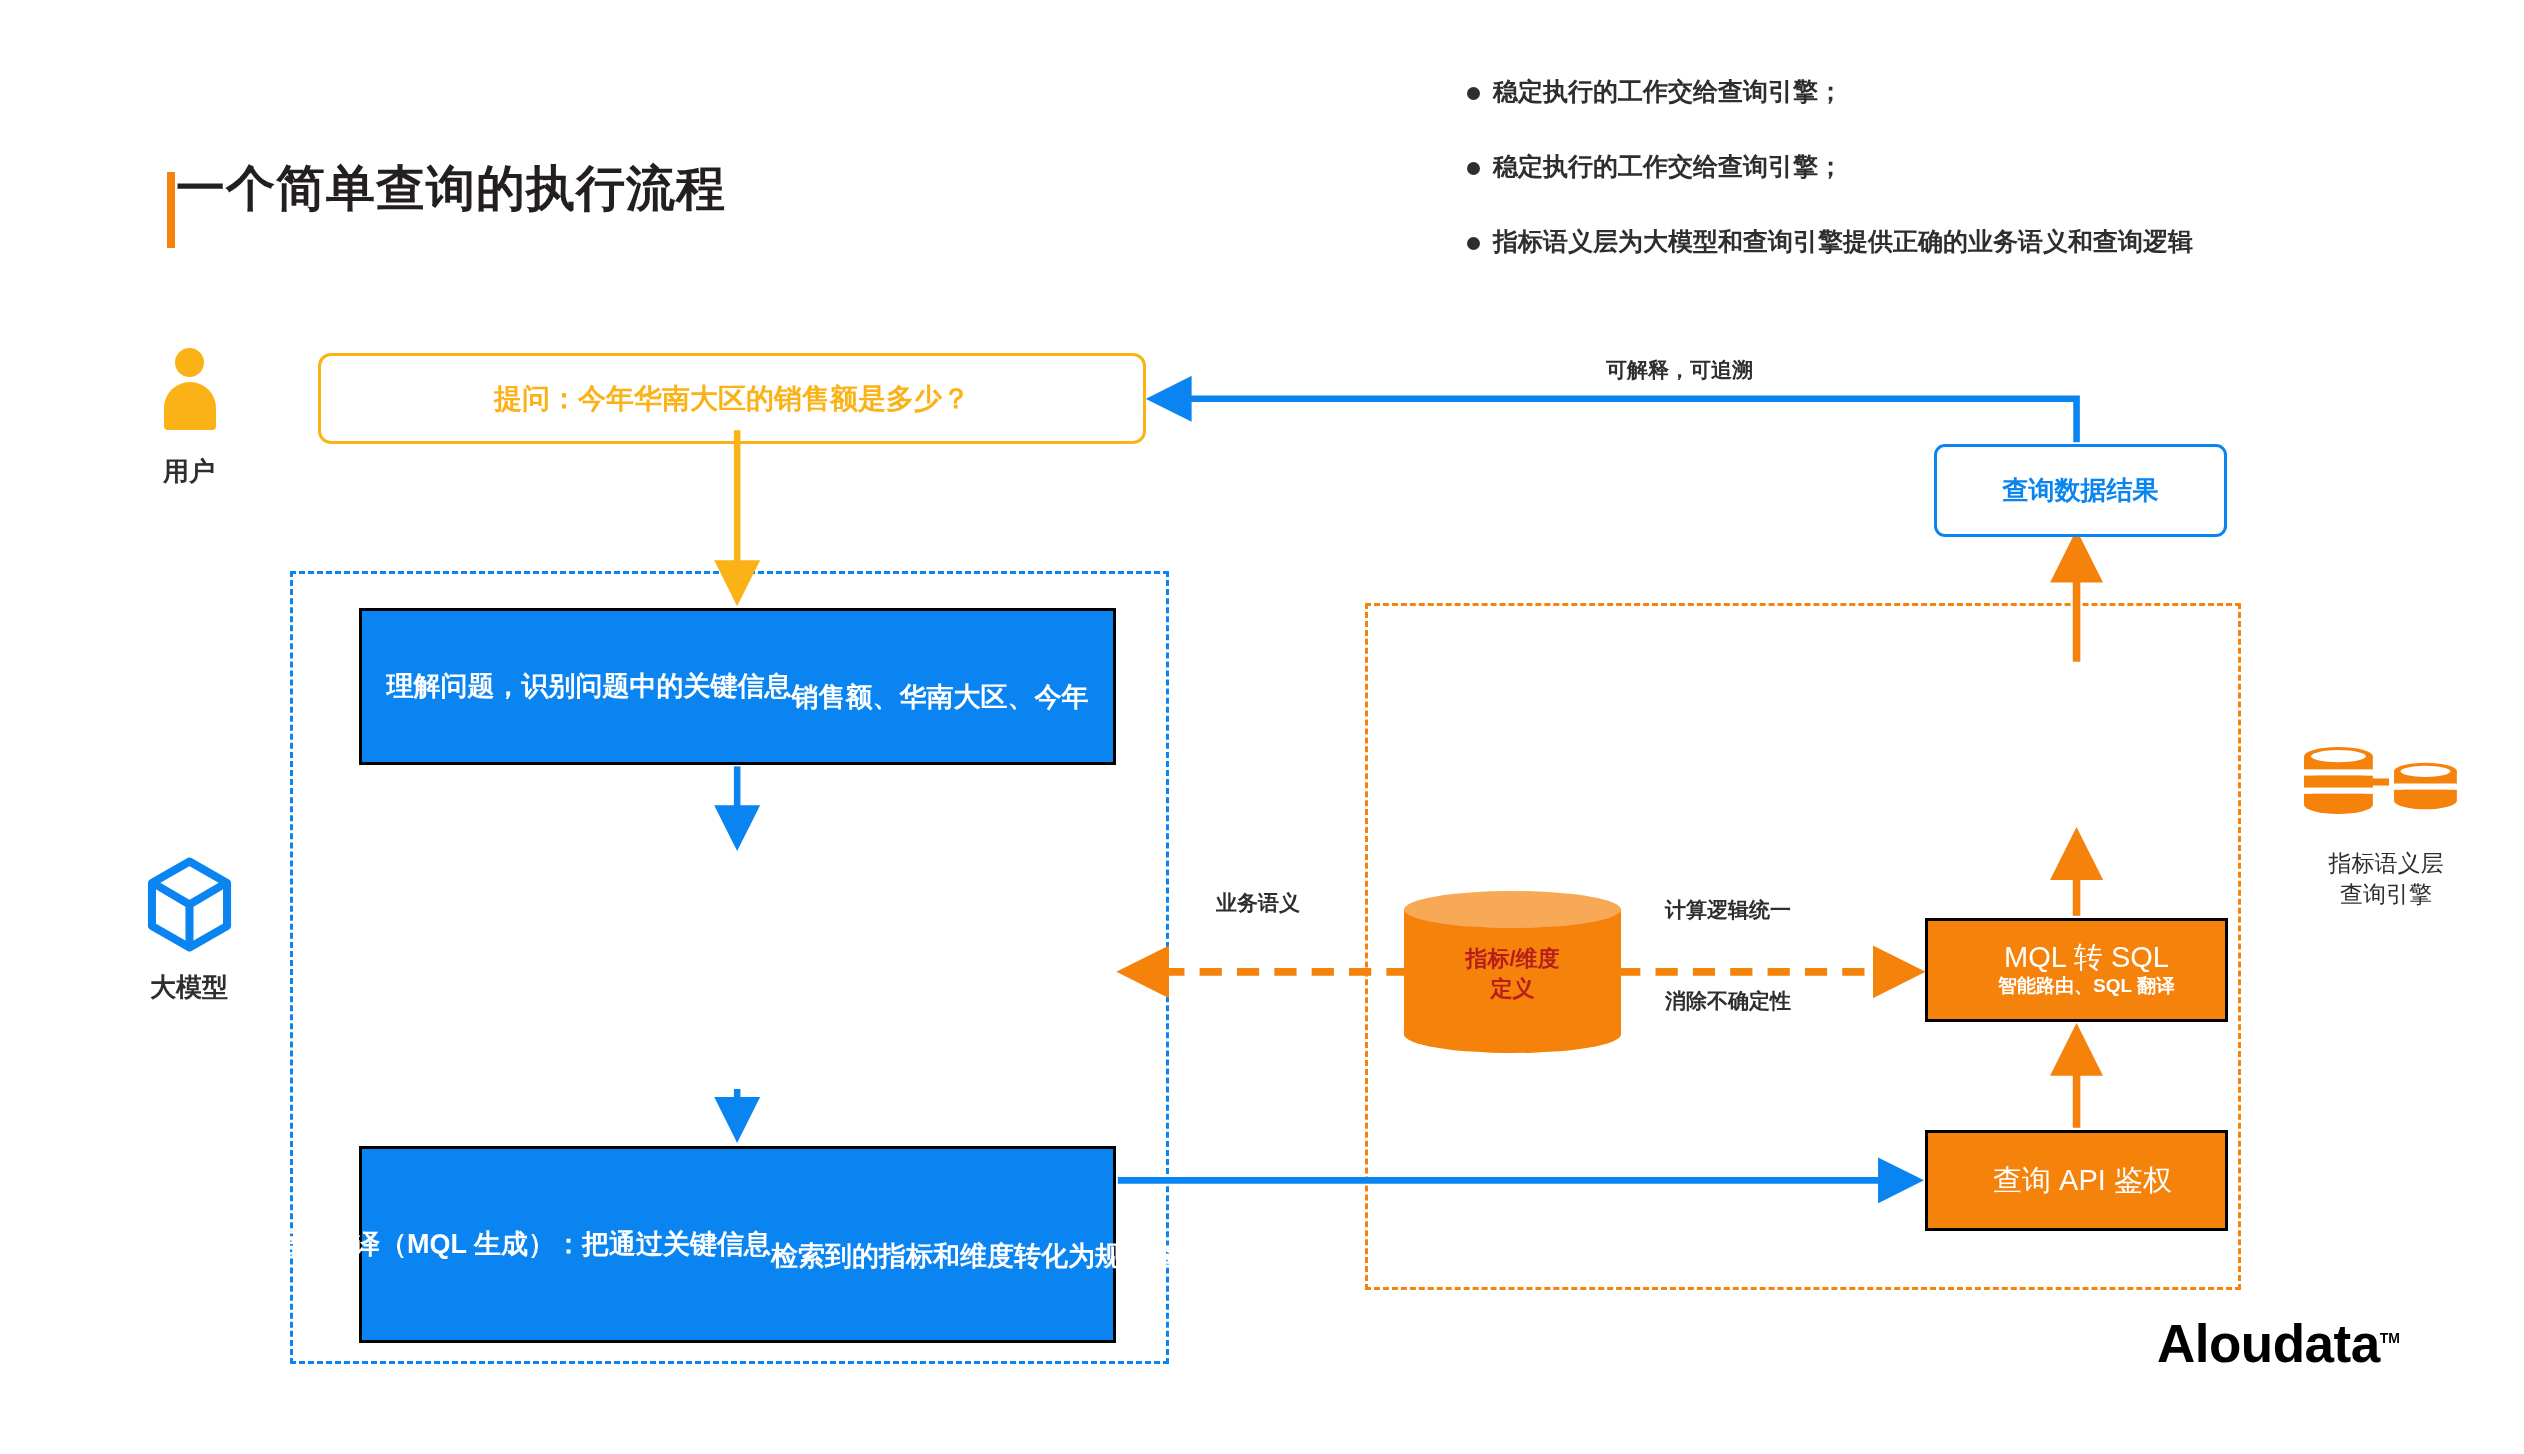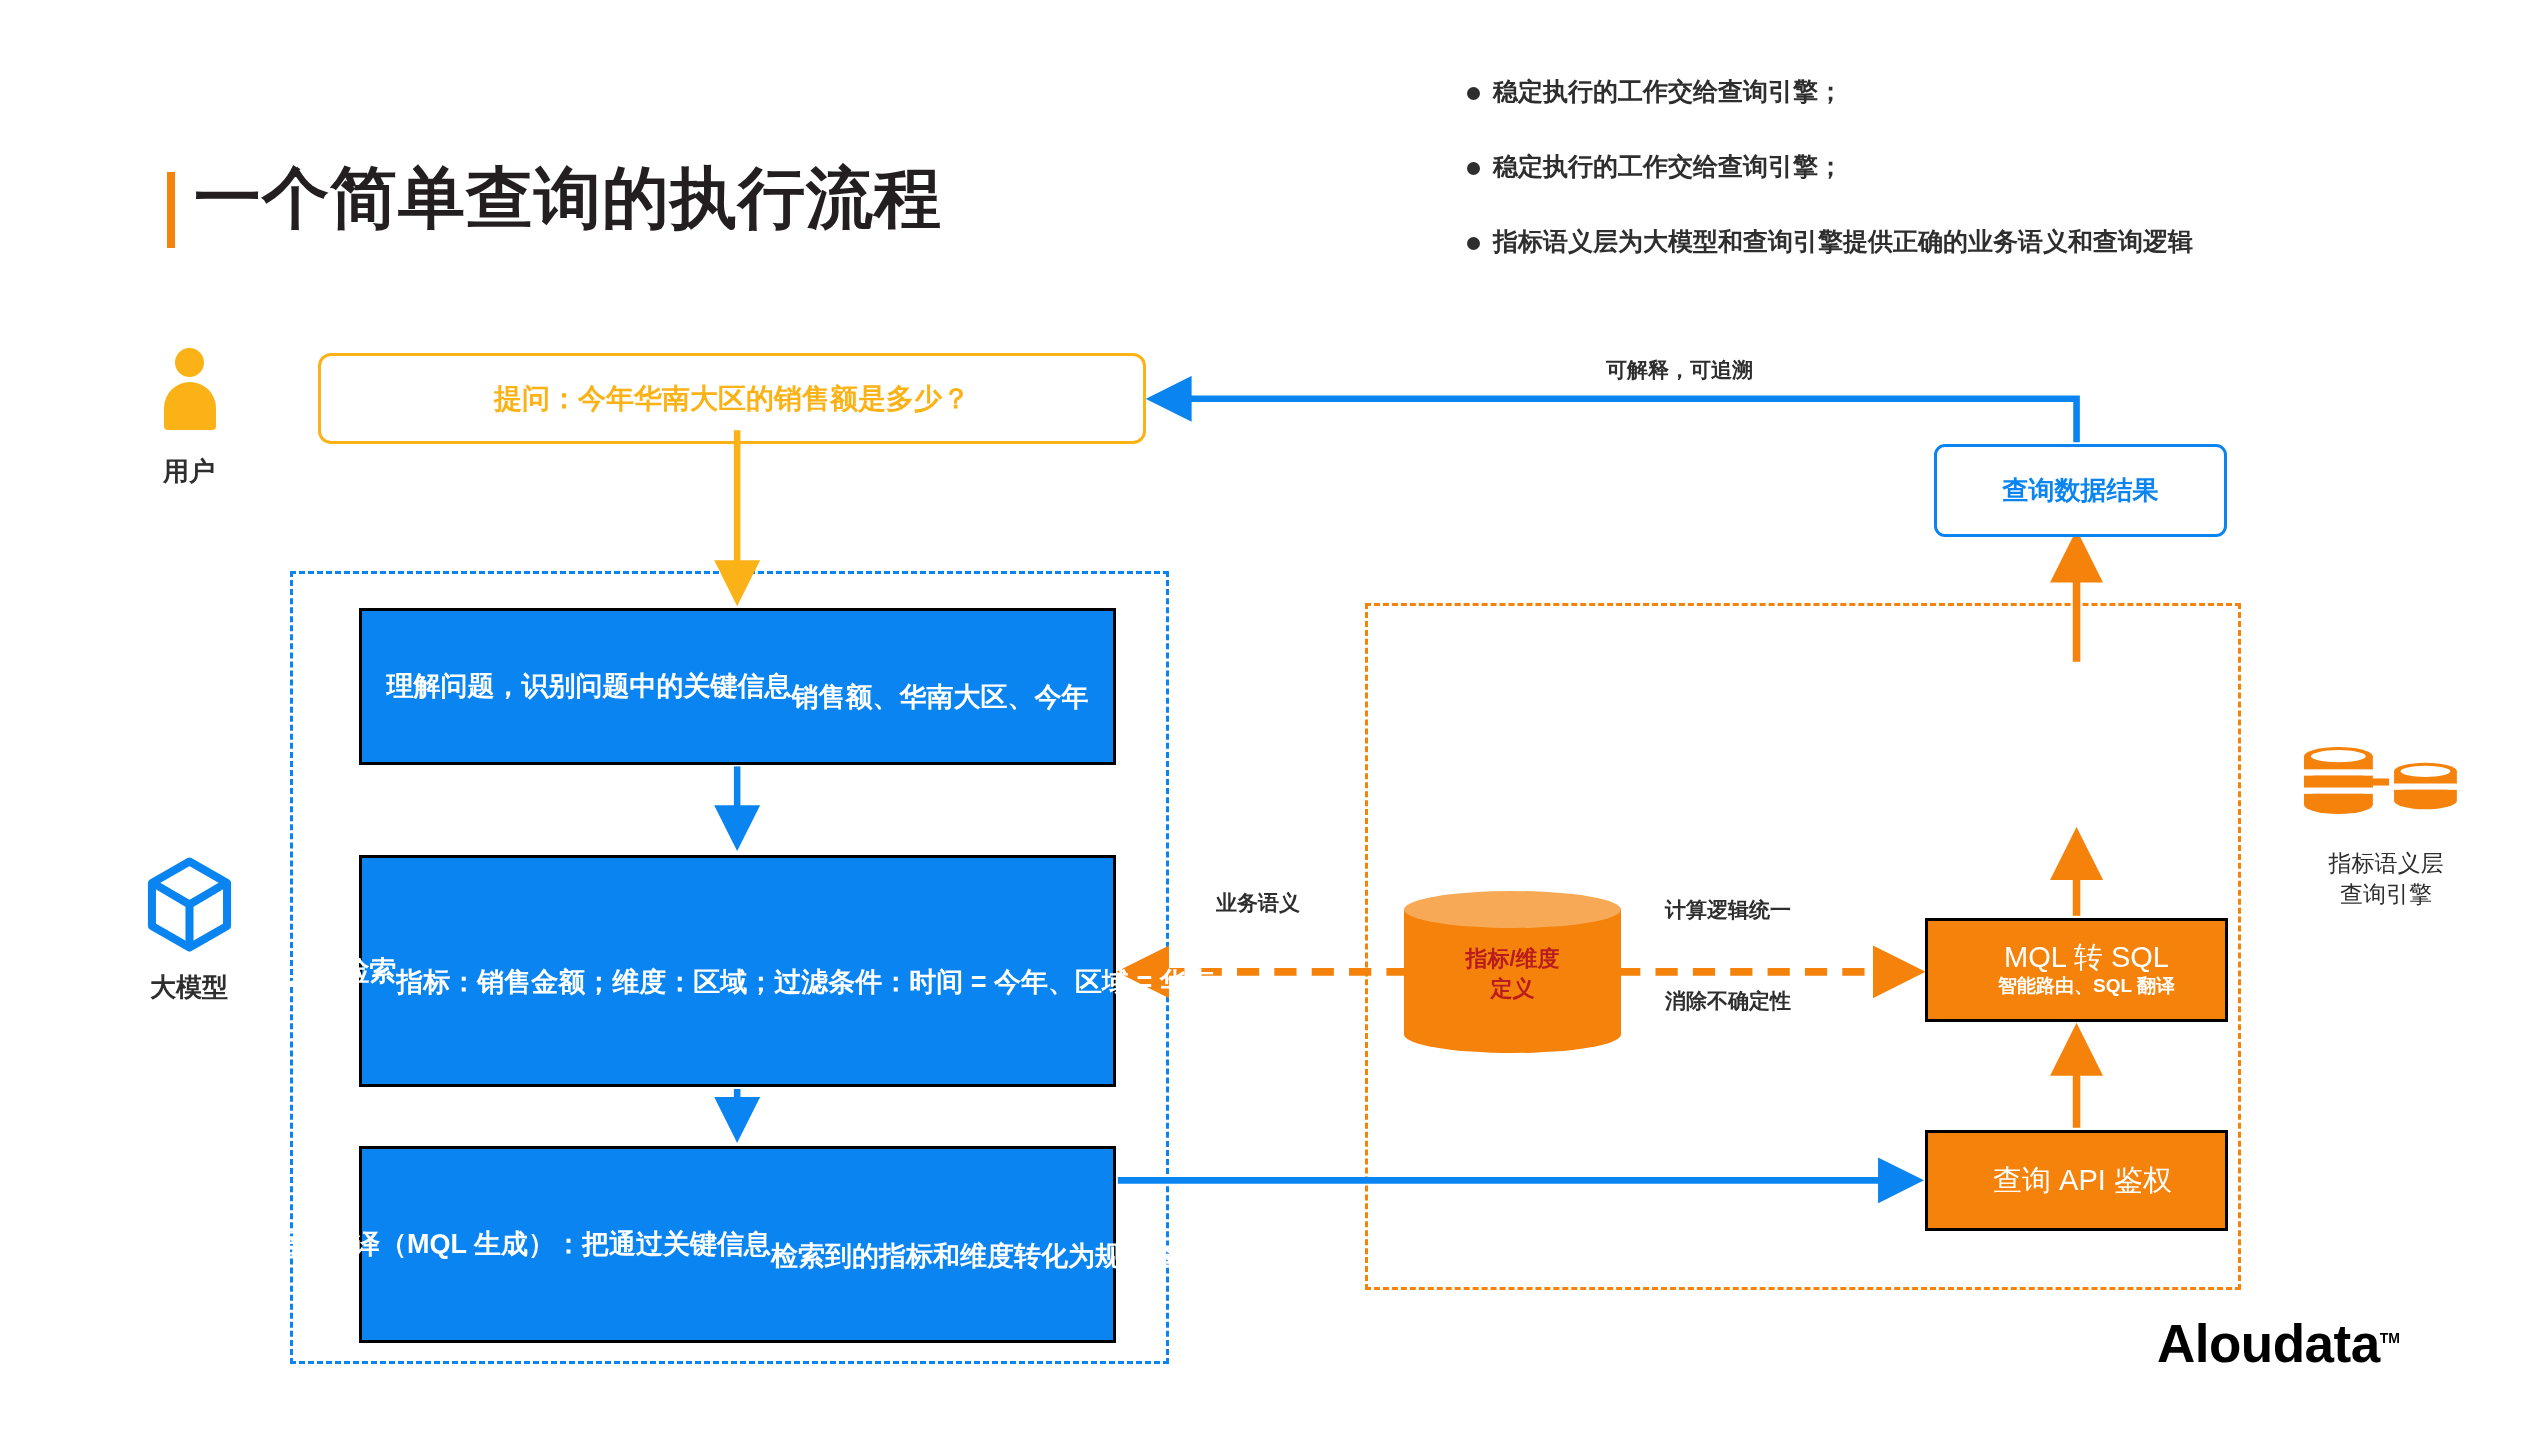--- a/index.html
+++ b/index.html
@@ -14,22 +14,22 @@
     overflow:hidden;
   }
   .abs{position:absolute;}
 
   
   #title-bar{
     left:167px;top:172px;width:8px;height:76px;
     background:#F5820B;
   }
   #page-title{
-    left:194px;top:164px;
-    font-size:67px;font-weight:bold;color:#231f20;
+    left:176px;top:164px;
+    font-size:49px;font-weight:bold;color:#231f20;
     letter-spacing:1px;line-height:1;
     white-space:nowrap;
   }
 
   
   #bullets{left:1467px;top:75px;width:1060px;}
   .bullet-row{
     display:flex;align-items:flex-start;
     margin-bottom:43px;
   }
@@ -243,25 +243,20 @@
     <path d="M2790,1925 L2235,1925" stroke="#F5820B" stroke-width="15" fill="none" stroke-dasharray="44 30" marker-end="url(#ar-orange)"></path>
 
     <path d="M3205,1925 L3790,1925" stroke="#F5820B" stroke-width="15" fill="none" stroke-dasharray="44 30" marker-end="url(#ar-orange)"></path>
   </svg>
 
   <div class="abs blue-box" id="box-understand">
     <div class="ln">理解问题，识别问题中的关键信息</div>
     <div class="ln">销售额、华南大区、今年</div>
   </div>
 
-  <div class="abs blue-box" id="box-retrieve">
-    <div class="ln">语义层检索</div>
-    <div class="ln">指标：销售金额；维度：区域；</div>
-    <div class="ln">过滤条件：时间 = 今年、区域 = 华南</div>
-  </div>
 
   <div class="abs blue-box" id="box-compile">
     <div class="ln">语义编译（MQL 生成）：把通过关键信息</div>
     <div class="ln">检索到的指标和维度转化为规范查询</div>
   </div>
 
 
   <div class="abs orange-box" id="box-mql">
     <div class="main">MQL 转 SQL</div>
     <div class="sub">智能路由、SQL 翻译</div>

